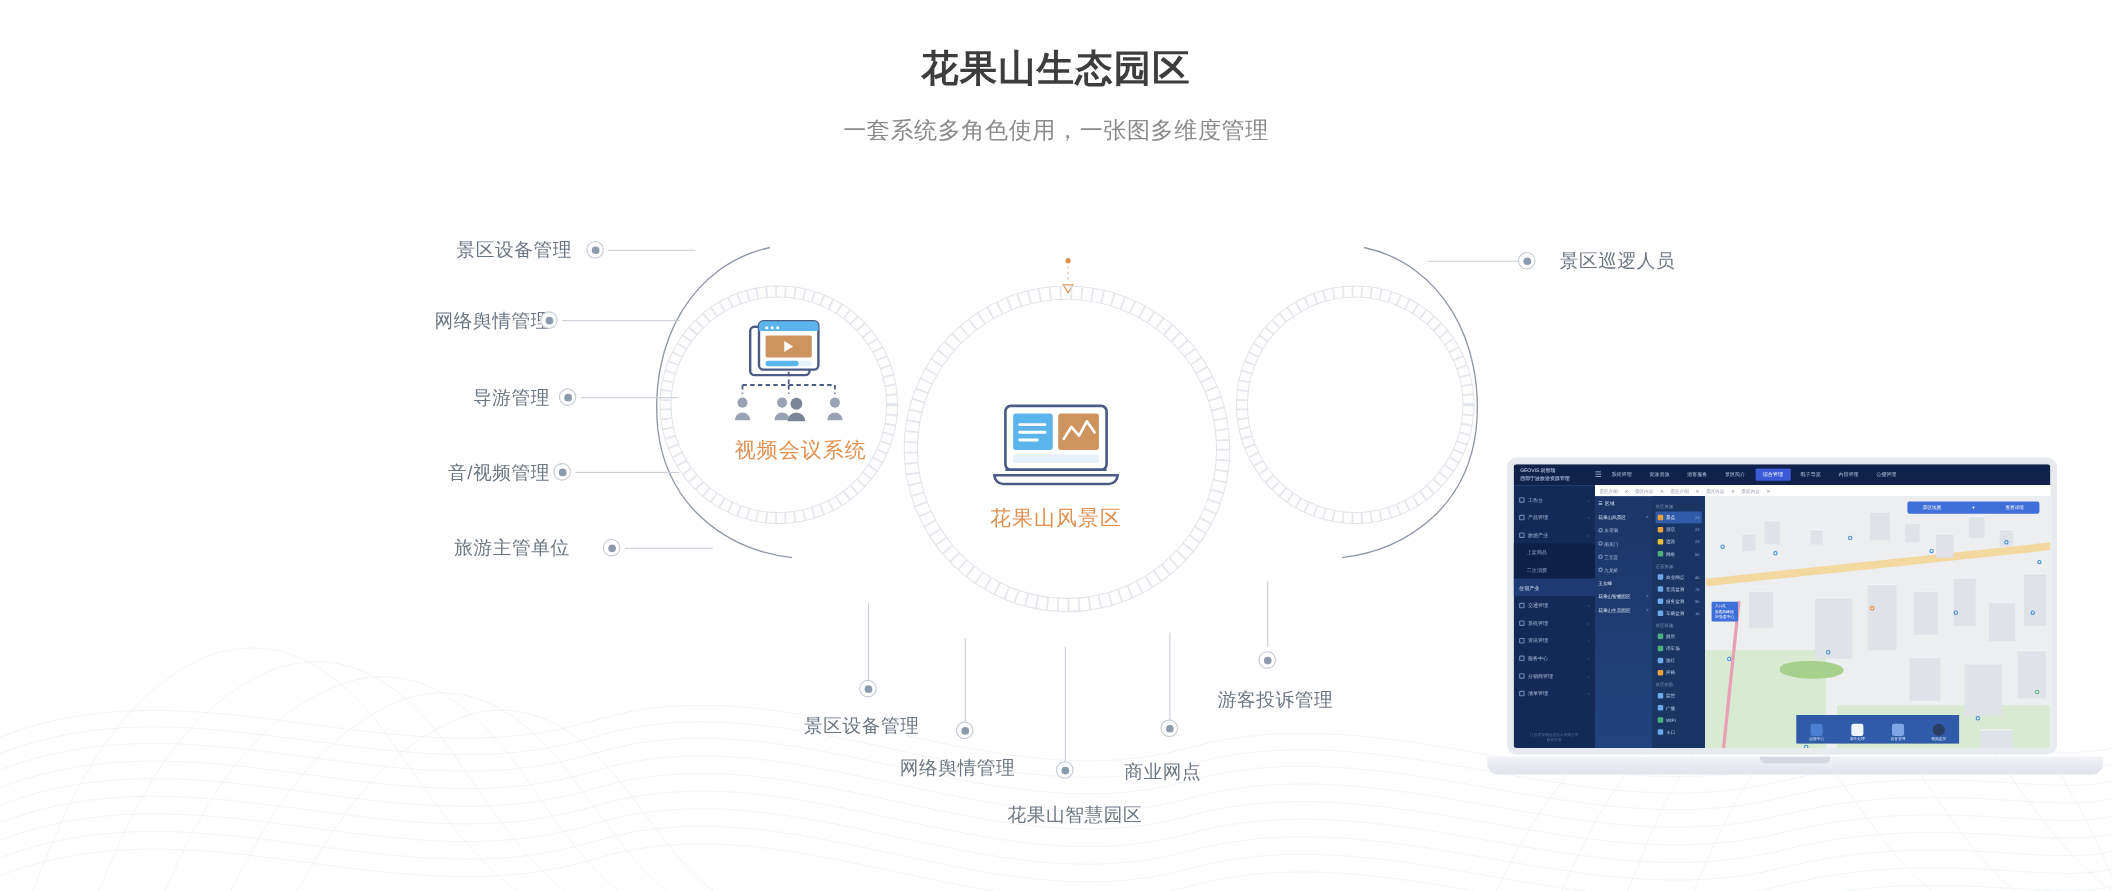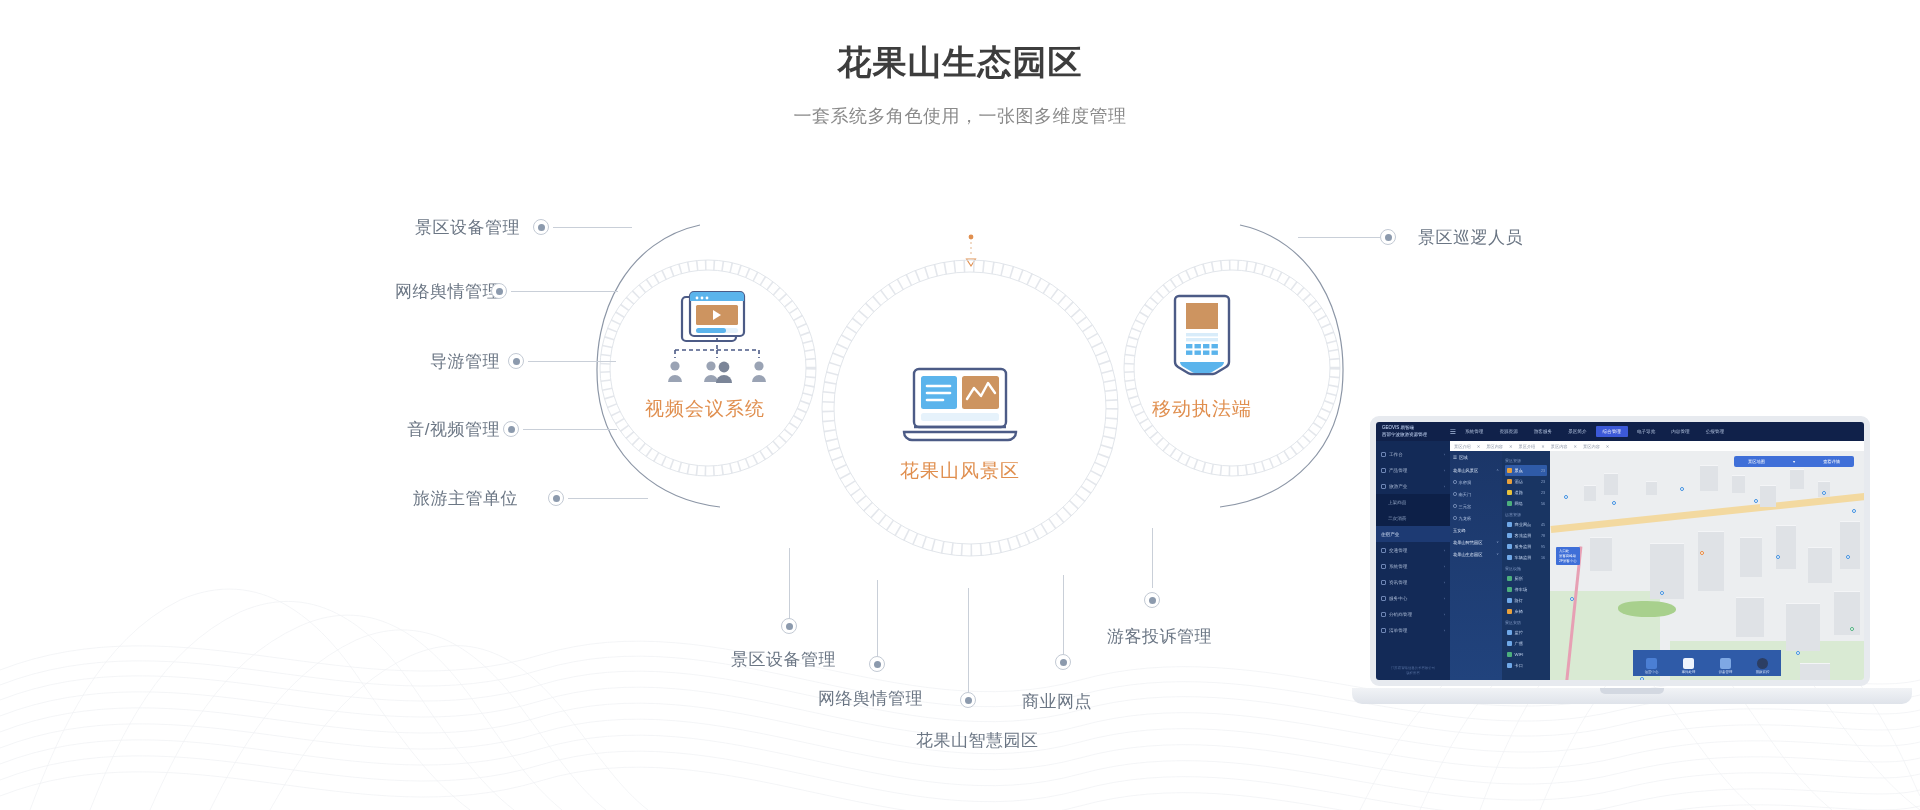--- a/index.html
+++ b/index.html
@@ -16,21 +16,21 @@
            z-index:0; pointer-events:none; opacity:.55; }
 
   
   .page-title {
     position:absolute; top:40px; left:0; width:1920px;
     text-align:center; font-size:34px; font-weight:bold;
     color:#3d3d3d; letter-spacing:1px;
   }
   .page-subtitle {
     position:absolute; top:104px; left:0; width:1920px;
-    text-align:center; font-size:18px; color:#8a8a8a; letter-spacing:.5px;
+    text-align:center; font-size:21px; color:#8a8a8a; letter-spacing:.5px;
   }
 
   
   .authority-box {
     position:absolute; left:888px; top:183px; width:166px; height:42px;
     display:flex; align-items:center; justify-content:center;
     font-size:18px; color:#e08f4f; letter-spacing:1px;
     border:1px solid #eceef2;
   }
   .authority-box .corner { position:absolute; width:11px; height:11px; }
@@ -231,63 +231,41 @@
         <circle cx="35" cy="76" r="4.6"></circle>
           <path d="M28,92 a7,7 0 0 1 14,0 z"></path>
         <circle cx="71" cy="76" r="4.6"></circle>
           <path d="M64,92 a7,7 0 0 1 14,0 z"></path>
         <circle cx="84" cy="77" r="5.4" fill="#7b8598"></circle>
           <path d="M76,93 a8,8 0 0 1 16,0 z" fill="#7b8598"></path>
         <circle cx="119" cy="76" r="4.6"></circle>
           <path d="M112,92 a7,7 0 0 1 14,0 z"></path>
       </g>
     </svg>
-    <div class="node-label" style="left:-18px; top:106px; width:166px;">视频会议系统</div>
+    <div class="node-label" style="left:-18px; top:106px; width:166px;text-align:right;">视频会议系统</div>
   </div>
 
   <div style="position:absolute; left:896px; top:366px; width:128px; height:100px;">
     <svg viewBox="0 0 128 90" width="128" height="90">
       <rect x="18" y="3" width="92" height="58" rx="5" fill="#ffffff" stroke="#4c5b86" stroke-width="2.4"></rect>
       <rect x="25" y="10" width="36" height="33" rx="2.5" fill="#5bb4ec"></rect>
       <g stroke="#ffffff" stroke-width="2.6" stroke-linecap="round">
         <line x1="31" y1="20" x2="54" y2="20"></line>
           <line x1="31" y1="27" x2="54" y2="27"></line>
         <line x1="31" y1="34" x2="47" y2="34"></line>
       </g>
       <rect x="66" y="10" width="37" height="33" rx="2.5" fill="#cd9460"></rect>
       <polyline points="71,33 78,22 85,30 92,17 99,27" fill="none" stroke="#ffffff" stroke-width="2.4" stroke-linecap="round" stroke-linejoin="round"></polyline>
       <rect x="25" y="47" width="78" height="8" rx="2.5" fill="#e6f2fb"></rect>
       <path d="M8,66 h112 a8,8 0 0 1 -8,8 h-96 a8,8 0 0 1 -8,-8 z" fill="#ffffff" stroke="#4c5b86" stroke-width="2.4"></path>
       <line x1="18" y1="61" x2="110" y2="61" stroke="#4c5b86" stroke-width="2.4"></line>
     </svg>
     <div class="node-label" style="left:-22px; top:92px; width:172px;">花果山风景区</div>
   </div>
 
-  <div style="position:absolute; left:1147px; top:290px; width:110px; height:110px;">
-    <svg viewBox="0 0 110 110" width="110" height="110">
-      <path d="M32,6 h46 a4,4 0 0 1 4,4 v62 a6,6 0 0 1 -3,5 l-10,6 a6,6 0 0 1 -3,1 h-22
-               a6,6 0 0 1 -3,-1 l-10,-6 a6,6 0 0 1 -3,-5 v-62 a4,4 0 0 1 4,-4 z" fill="#ffffff" stroke="#4c5b86" stroke-width="2.4"></path>
-      <rect x="39" y="13" width="32" height="26" fill="#cd9460"></rect>
-      <rect x="39" y="43" width="32" height="3.4" fill="#d8ecfa"></rect>
-      <rect x="39" y="48" width="32" height="3.4" fill="#d8ecfa"></rect>
-      <g fill="#5bb4ec">
-        <rect x="39" y="54" width="6.4" height="4.4"></rect>
-          <rect x="47.5" y="54" width="6.4" height="4.4"></rect>
-        <rect x="56" y="54" width="6.4" height="4.4"></rect>
-          <rect x="64.5" y="54" width="6.4" height="4.4"></rect>
-        <rect x="39" y="60.5" width="6.4" height="4.4"></rect>
-          <rect x="47.5" y="60.5" width="6.4" height="4.4"></rect>
-        <rect x="56" y="60.5" width="6.4" height="4.4"></rect>
-          <rect x="64.5" y="60.5" width="6.4" height="4.4"></rect>
-      </g>
-      <path d="M33,72 h44 a5,5 0 0 1 -2,4 l-10,6 a6,6 0 0 1 -3,1 h-14 a6,6 0 0 1 -3,-1
-               l-10,-6 a5,5 0 0 1 -2,-4 z" fill="#5bb4ec"></path>
-    </svg>
-    <div class="node-label" style="left:-28px; top:106px; width:166px;">移动执法端</div>
-  </div>
 
   <div class="spoke-label r" style="left:320px; top:216px; width:200px;">景区设备管理</div>
   <div class="dot" style="left:533px; top:219px;"></div>
   <div class="line h" style="left:553px; top:227px; width:79px;"></div>
 
   <div class="spoke-label r" style="left:300px; top:280px; width:200px;">网络舆情管理</div>
   <div class="dot" style="left:491px; top:283px;"></div>
   <div class="line h" style="left:511px; top:291px; width:107px;"></div>
 
   <div class="spoke-label r" style="left:330px; top:350px; width:170px;">导游管理</div>

